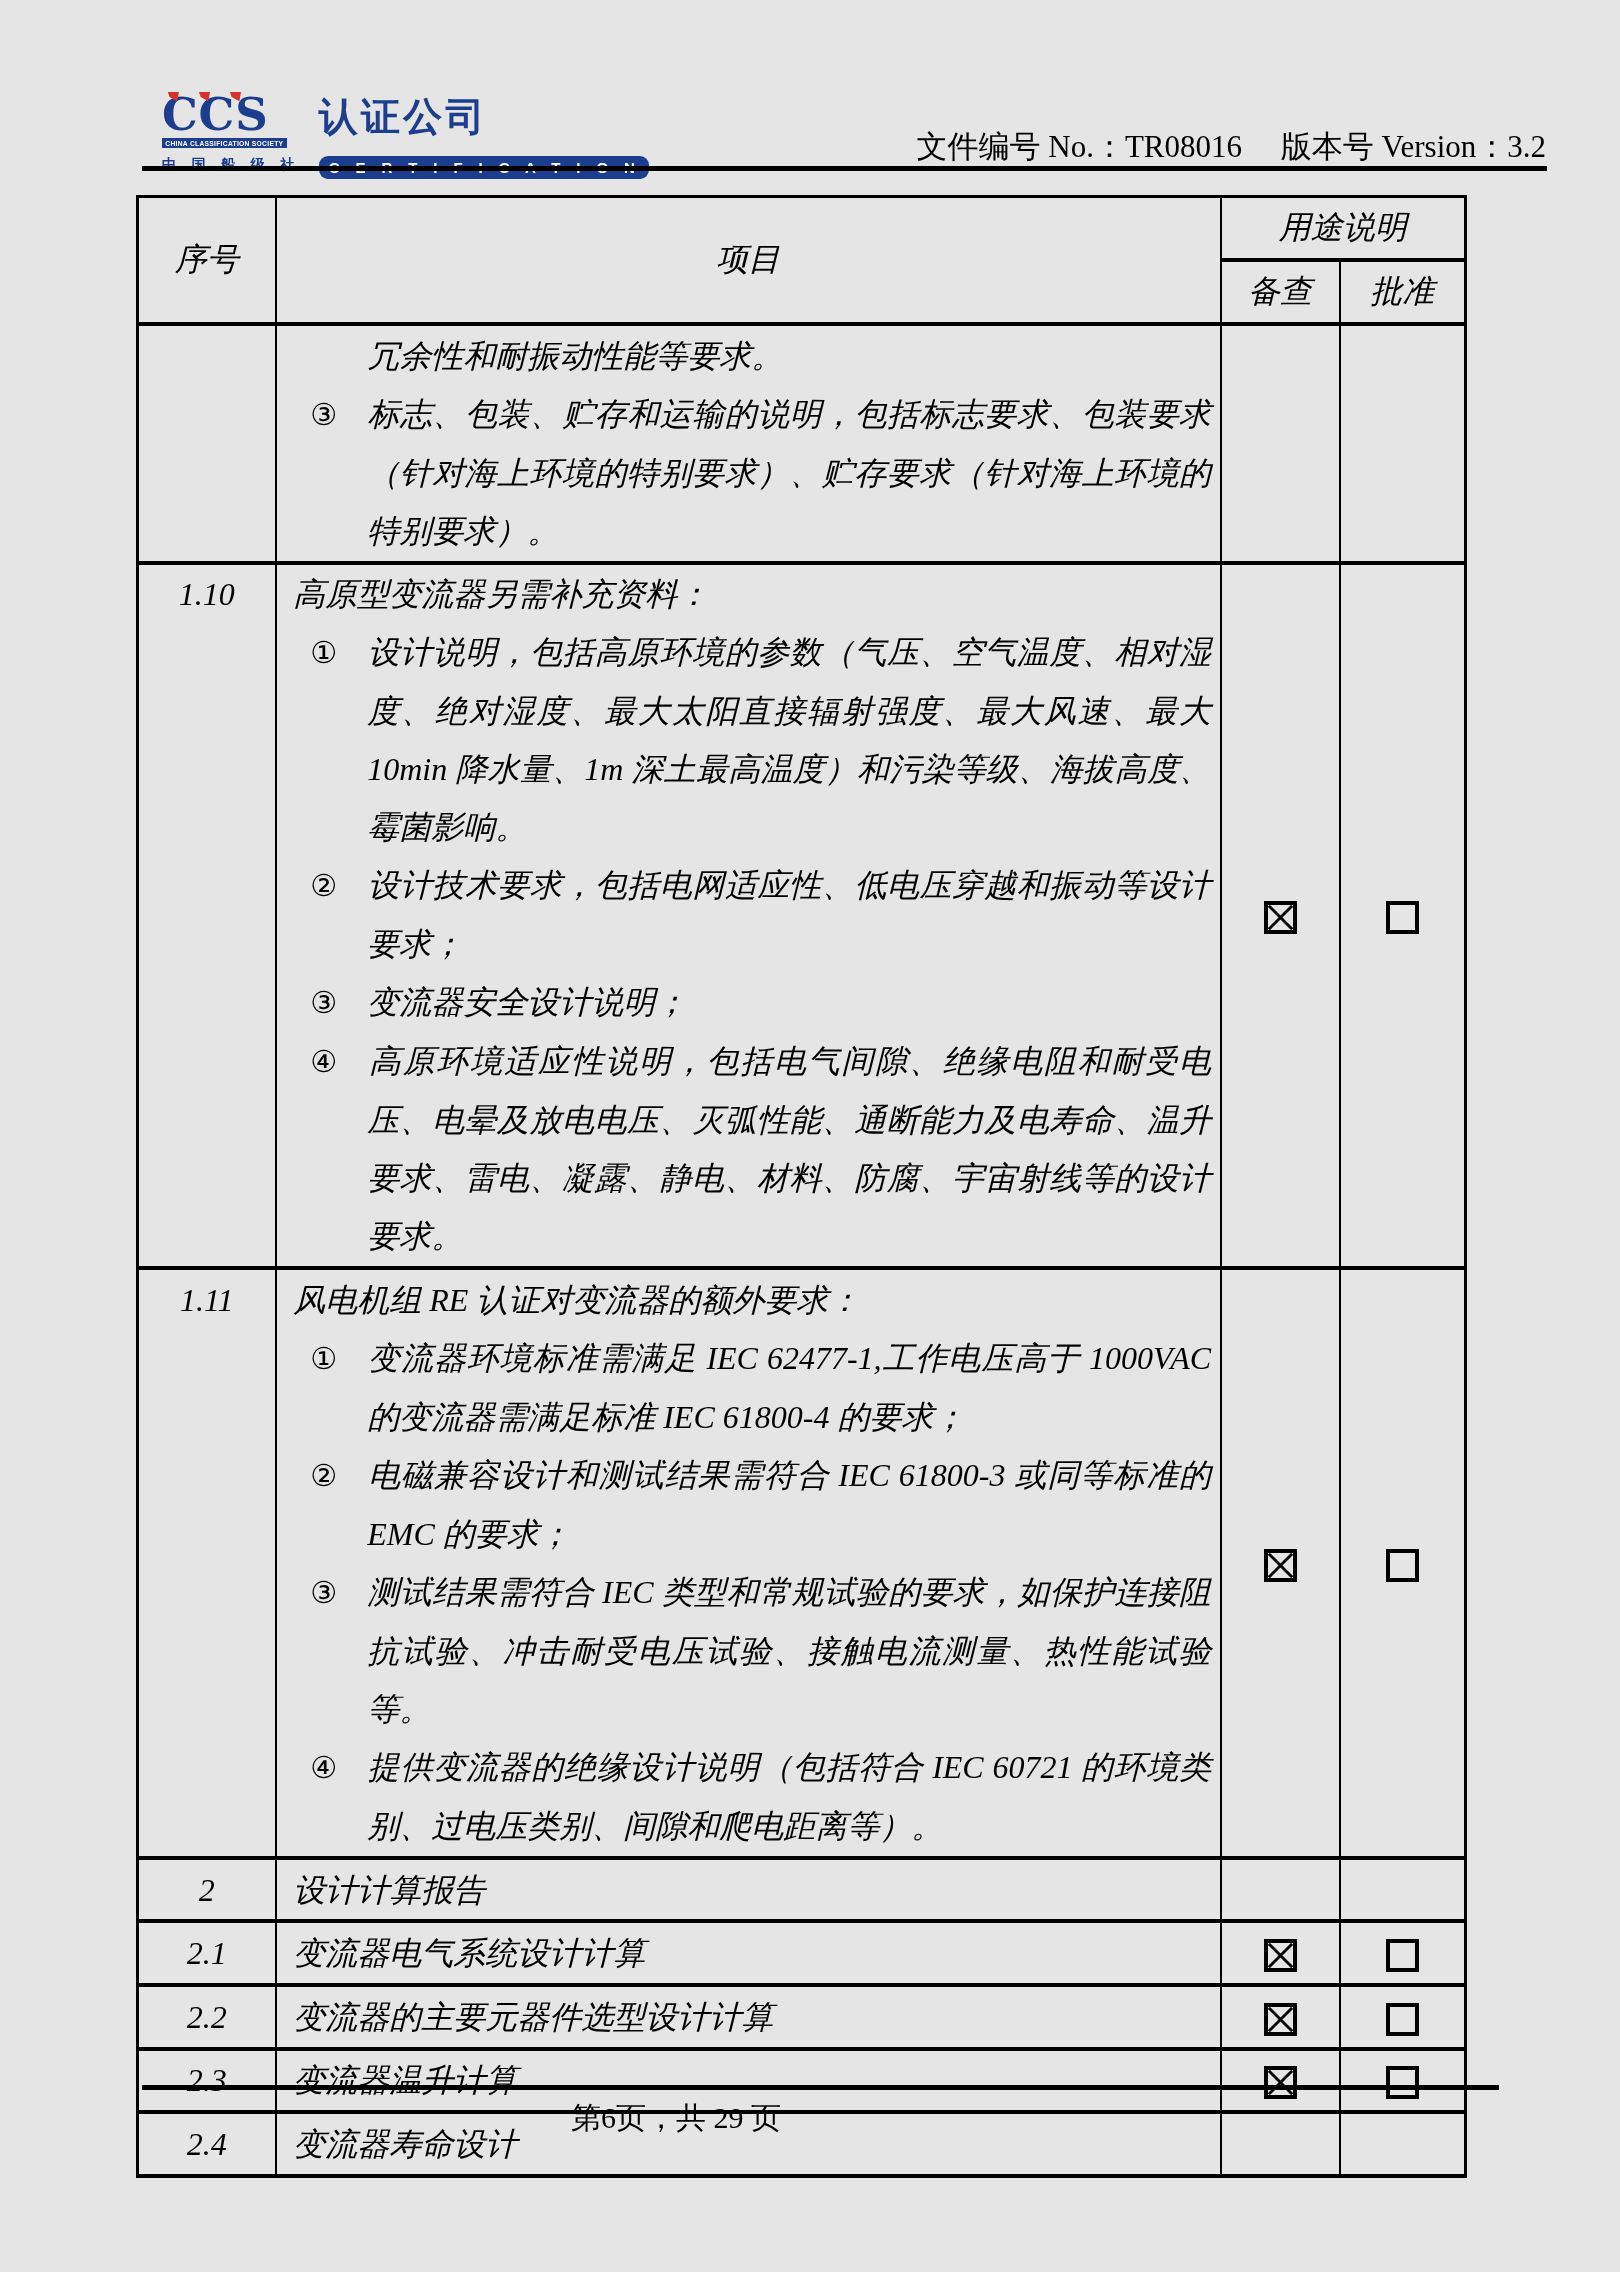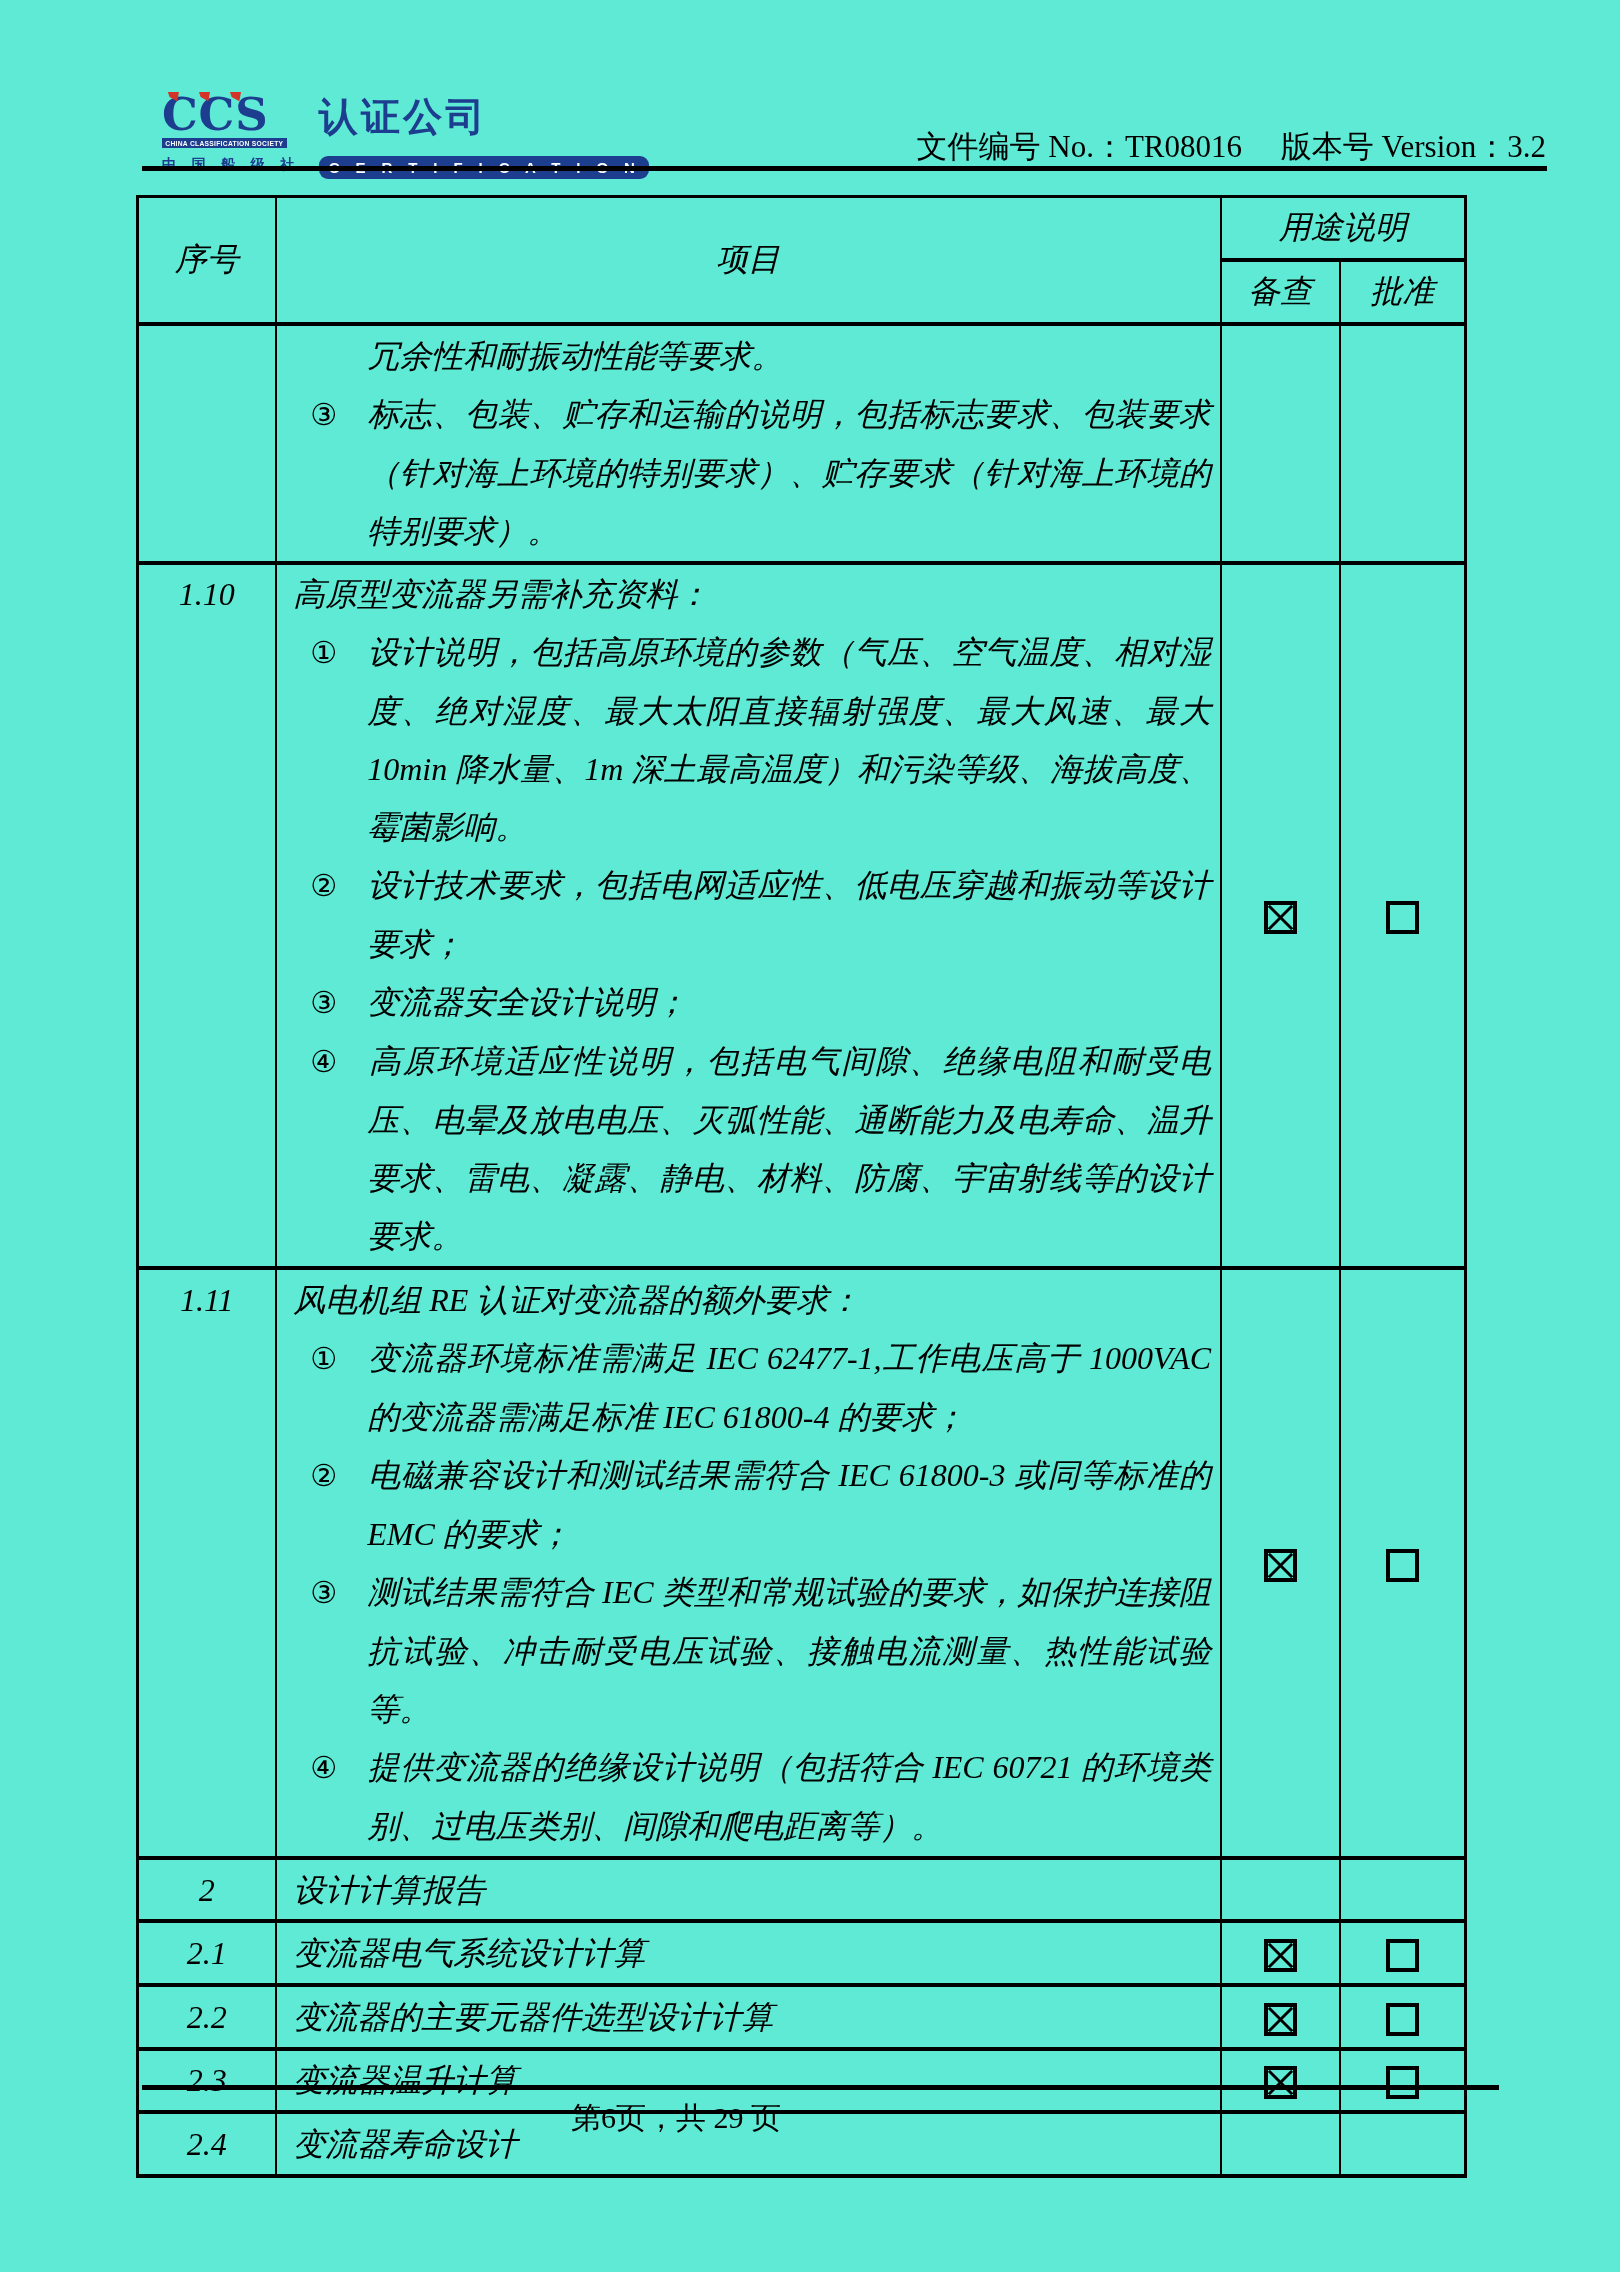--- a/index.html
+++ b/index.html
@@ -6,21 +6,21 @@
     margin: 0;
     padding: 0;
     background: #ffffff;
     color: #000000;
     font-family: "Liberation Serif", serif;
   }
   .page {
     position: relative;
     width: 1620px;
     height: 2273px;
-    background: #5eead4;
+    background: #e5e5e5;
     overflow: hidden;
   }
 
   
   .logo {
     position: absolute;
     left: 162px;
     top: 97px;
     display: flex;
     align-items: flex-start;

